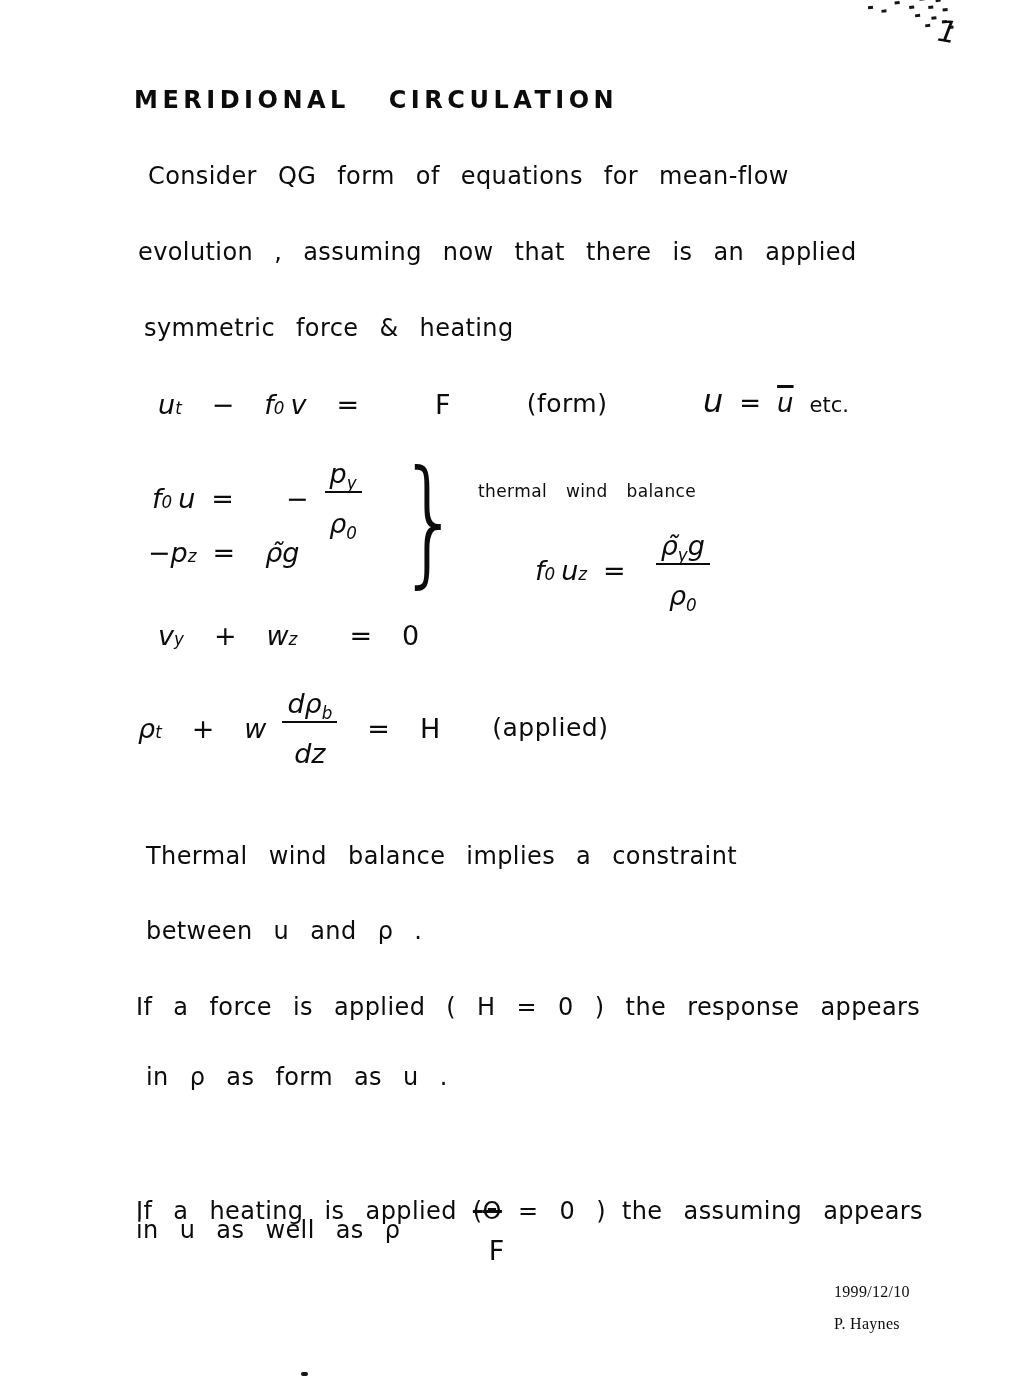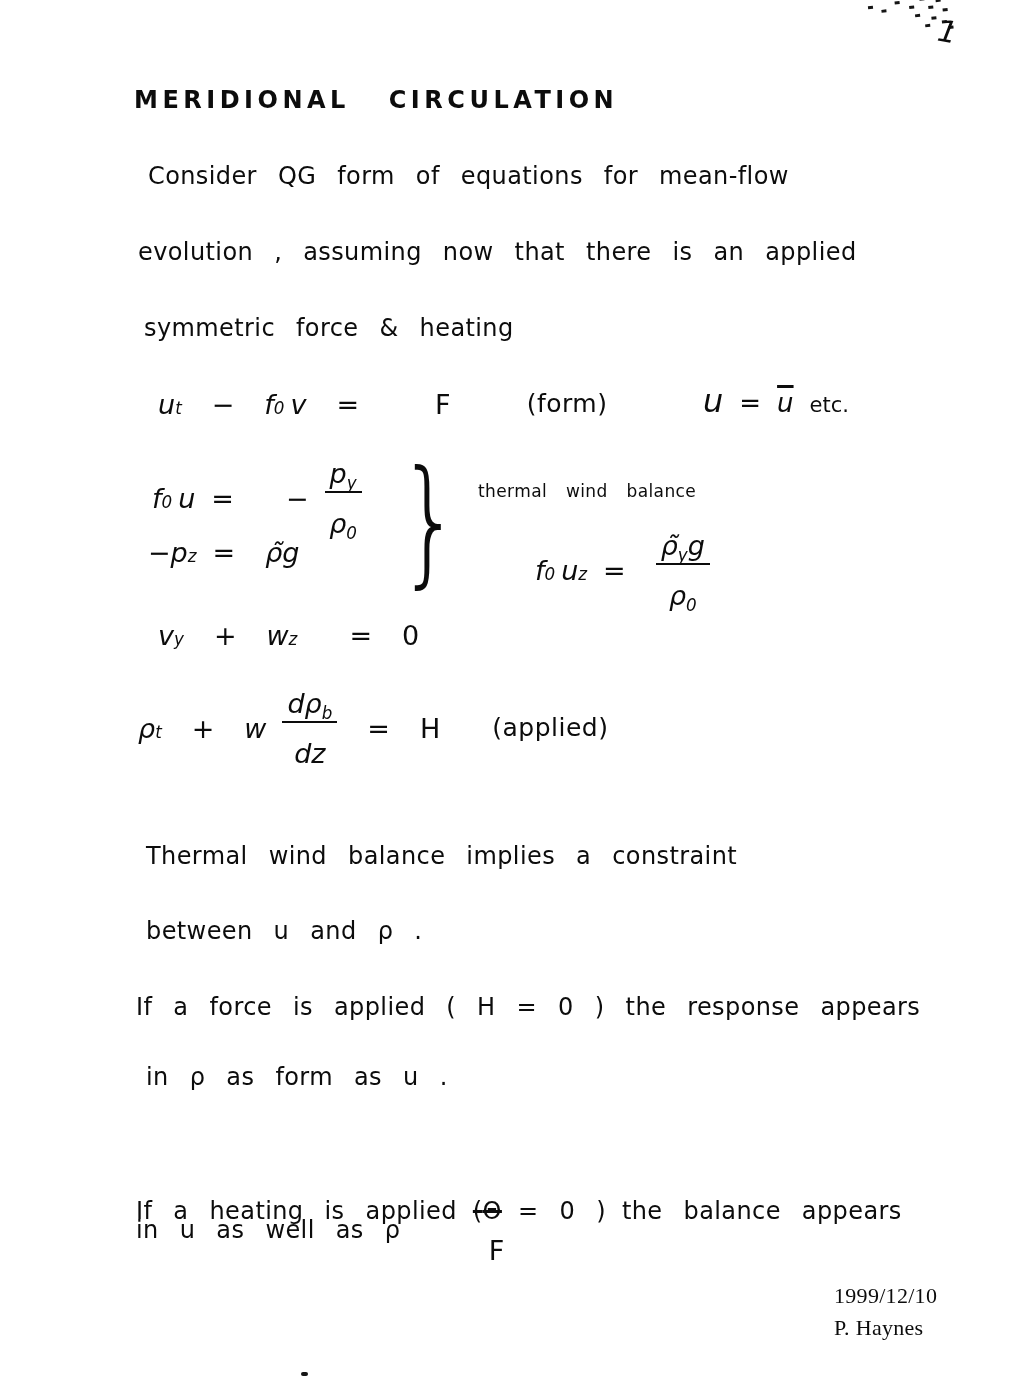--- a/index.html
+++ b/index.html
@@ -80,21 +80,21 @@
   .strike { text-decoration: line-through; text-decoration-thickness: 3px; }
   .correction {
     position: absolute;
     left: 16px;
     top: 38px;
     font-size: 27px;
     font-style: normal;
   }
 
   
-  .serif { font-family: "Liberation Serif", serif; font-size: 22px; letter-spacing: 0.3px; }
+  .serif { font-family: "Liberation Serif", serif; font-size: 16px; letter-spacing: 0.3px; }
 
   
   .speck {
     position: absolute;
     left: 868px; top: 6px;
     width: 5px; height: 3px;
     background: #151515;
     box-shadow:
       13px 5px 0 0 #151515,
       27px -2px 0 0 #151515,
@@ -239,21 +239,21 @@
   <div class="abs hand" style="left:136px; top:993px;">If a force is applied ( H = 0 )  the response appears</div>
   <div class="abs hand" style="left:146px; top:1063px;">in ρ as form as u .</div>
 
   <div class="abs hand" style="left:136px; top:1197px; display:flex; align-items:flex-start;">
     <span>If a heating is applied</span>
     <span class="strike-wrap s1">
       <span class="strike"><span>(</span><span>Θ</span></span>
       <span class="correction">F</span>
     </span>
     <span class="s1">= 0 )</span>
-    <span class="s1">the balance appears</span>
+    <span class="s1">the assuming appears</span>
   </div>
   <div class="abs hand" style="left:136px; top:1216px;">in u as well as ρ</div>
 
   <div class="abs serif" style="left:834px; top:1283px;">1999/12/10</div>
   <div class="abs serif" style="left:834px; top:1315px;">P. Haynes</div>
 
   <div class="stray-mark"></div>
 
 </div>
 

